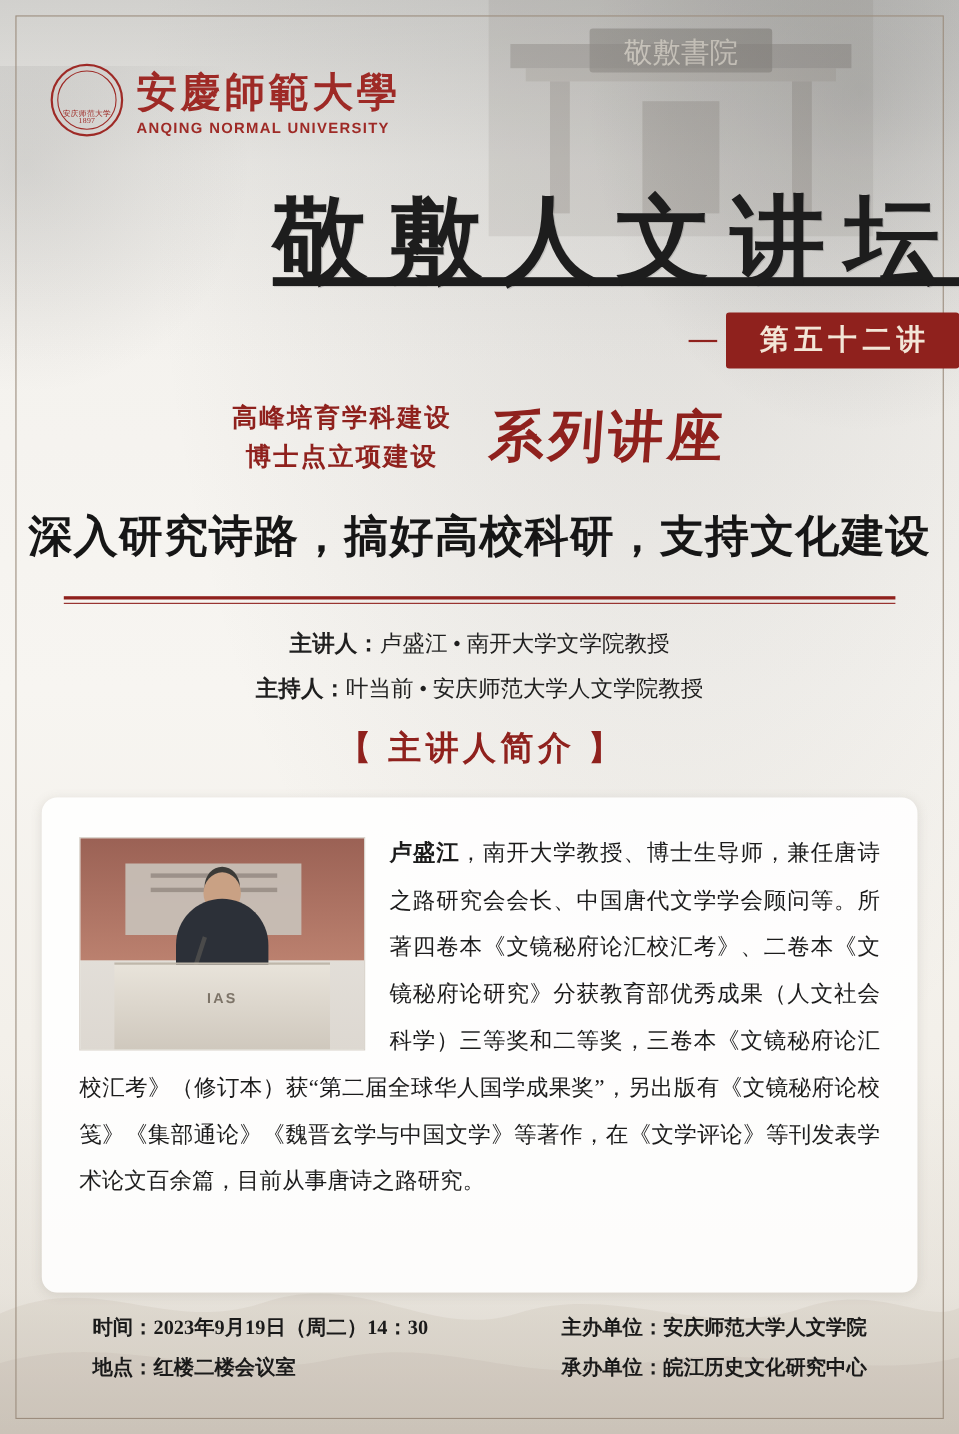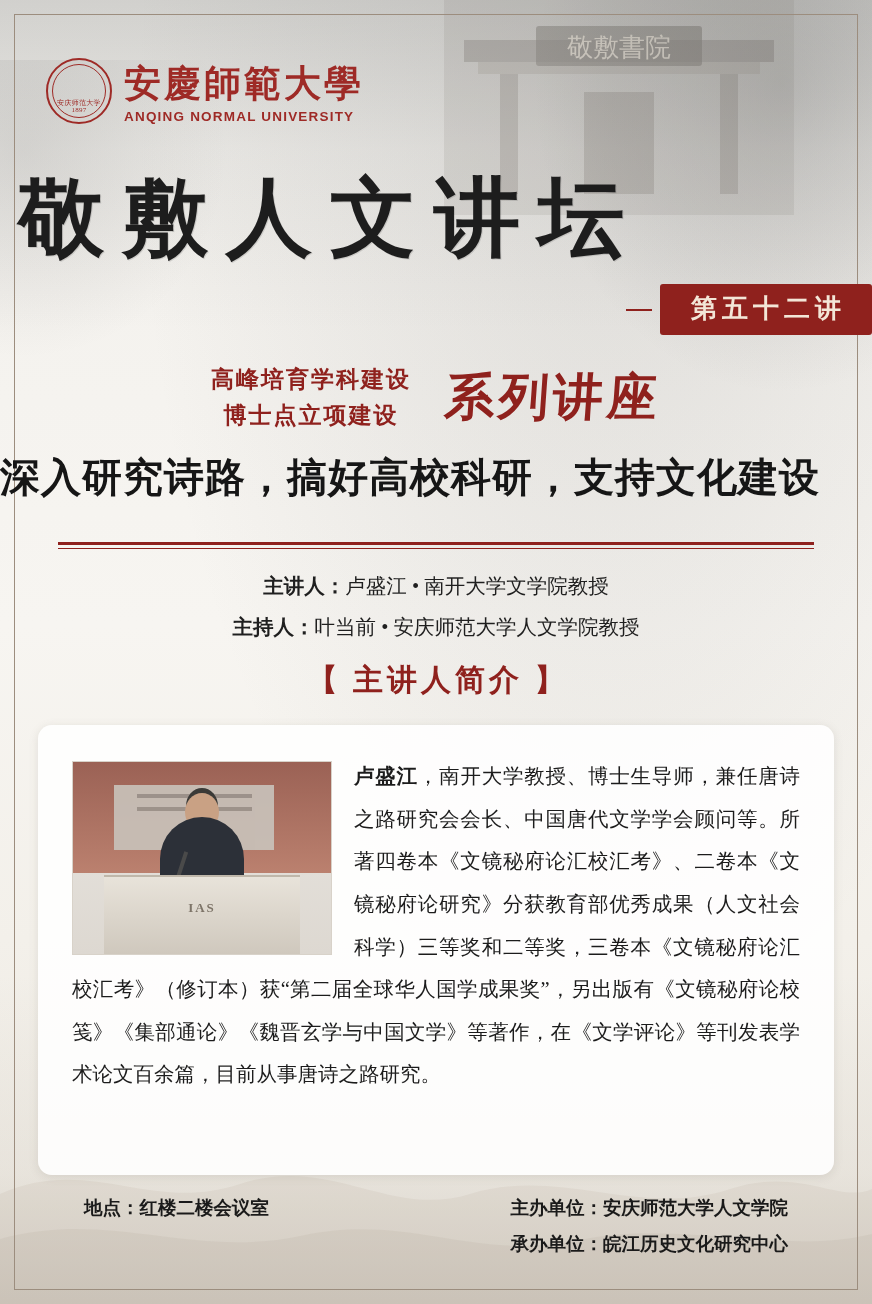--- a/index.html
+++ b/index.html
@@ -112,28 +112,29 @@
     font-family: "Liberation Sans", sans-serif;
     font-weight: 700;
     margin-top: 0;
   }
 
   
   .main-title {
     position: absolute;
     top: 160px;
     left: 0; right: 0;
-    text-align: left;
+    text-align: right;
     font-size: 86px;
     font-weight: 700;
     letter-spacing: 18px;
     text-indent: 18px;
     color: #1d1d1d;
     font-family: "Liberation Serif", "DejaVu Serif", serif;
     text-shadow: 1px 1px 0 rgba(0,0,0,.12);
+    text-decoration: underline;
   }
 
   
   .badge-wrap {
     position: absolute;
     top: 284px;
     left: 0; right: 0;
     display: flex;
     justify-content: flex-end;
   }
@@ -182,23 +183,23 @@
     font-size: 50px;
     font-weight: 700;
     letter-spacing: 4px;
     font-family: "Liberation Serif", "DejaVu Serif", serif;
     transform: skewX(-4deg);
   }
 
   
   .subject {
     position: absolute;
-    top: 450px;
-    left: 0; right: 0;
-    text-align: left;
+    top: 460px;
+    left: 0; right: 0;
+    text-align: center;
     font-size: 40px;
     font-weight: 700;
     color: #161616;
     letter-spacing: 1px;
   }
   .rule-double {
     position: absolute;
     top: 542px;
     left: 58px; right: 58px;
     border-top: 3px solid #8f211d;
@@ -273,21 +274,21 @@
   }
   .bio-photo .podium {
     position: absolute; left: 12%; bottom: 0; width: 76%; height: 40%;
     background: linear-gradient(180deg, #e8e3da 0%, #cfc8bd 100%);
     border-top: 2px solid #bfb7aa;
   }
   .bio-photo .podium b {
     position: absolute; left: 50%; top: 30%;
     transform: translateX(-50%);
     font-size: 13px; letter-spacing: 2px; color: #7d7468;
-    font-family: Liberation Serif, serif;
+    font-family: Liberation Sans, sans-serif;
   }
   .bio-photo .person {
     position: absolute; left: 50%; bottom: 34%;
     transform: translateX(-50%);
     width: 84px; height: 72px;
     background: #2c3038;
     border-radius: 42px 42px 6px 6px;
   }
   .bio-photo .head {
     position: absolute; left: 50%; bottom: 64%;
@@ -410,20 +411,23 @@
         </div>
     </div>
     <div class="bio-text">
       <b>卢盛江</b><span>，南开大学教授、博士生导师，兼任唐诗之路研究会会长、中国唐代文学学会顾问等。所著四卷本《文镜秘府论汇校汇考》、二卷本《文镜秘府论研究》分获教育部优秀成果（人文社会科学）三等奖和二等奖，三卷本《文镜秘府论汇校汇考》（修订本）获“第二届全球华人国学成果奖”，另出版有《文镜秘府论校笺》《集部通论》《魏晋玄学与中国文学》等著作，在《文学评论》等刊发表学术论文百余篇，目前从事唐诗之路研究。</span>
     </div>
   </div>
 
   <div class="footer">
     <div class="col left">
       <div>
+        <span>时间：</span><span>2023年9月19日（周二）14：30</span>
+      </div>
+      <div>
         <span>地点：</span><span>红楼二楼会议室</span>
       </div>
     </div>
     <div class="col right">
       <div>
         <span>主办单位：</span><span>安庆师范大学人文学院</span>
       </div>
       <div>
         <span>承办单位：</span><span>皖江历史文化研究中心</span>
       </div>

